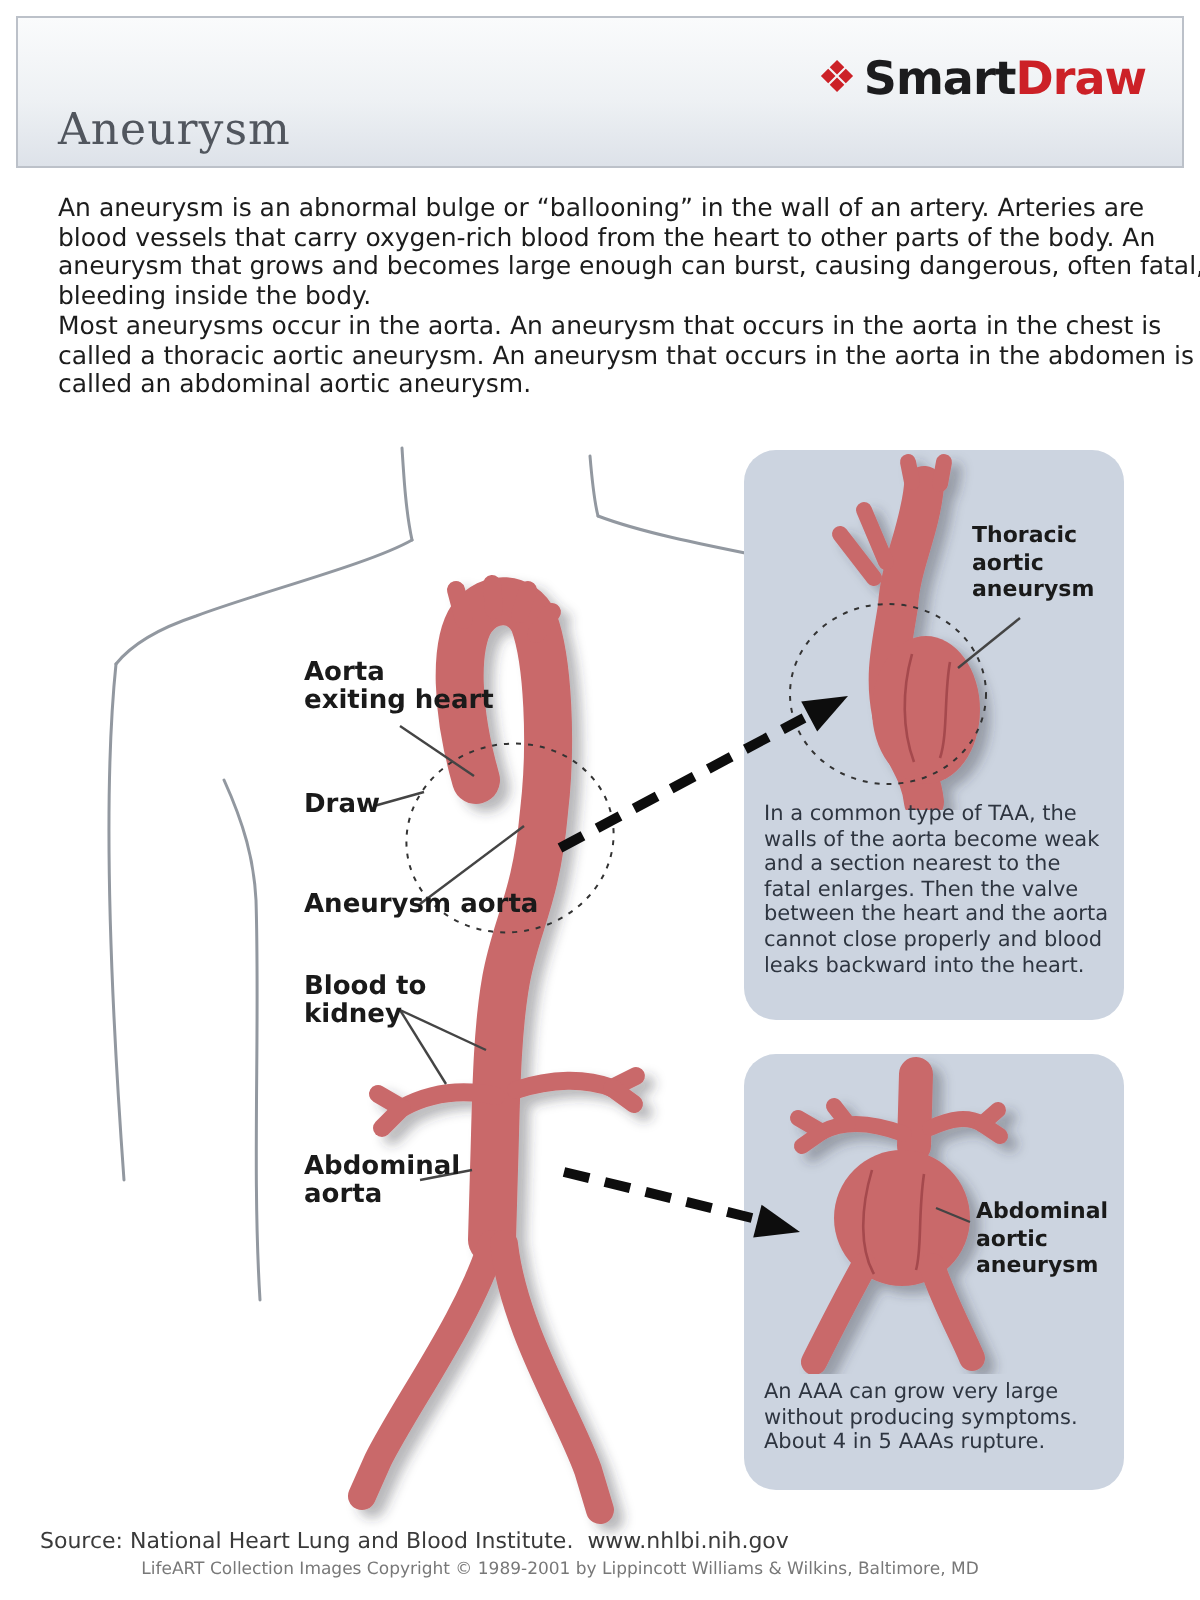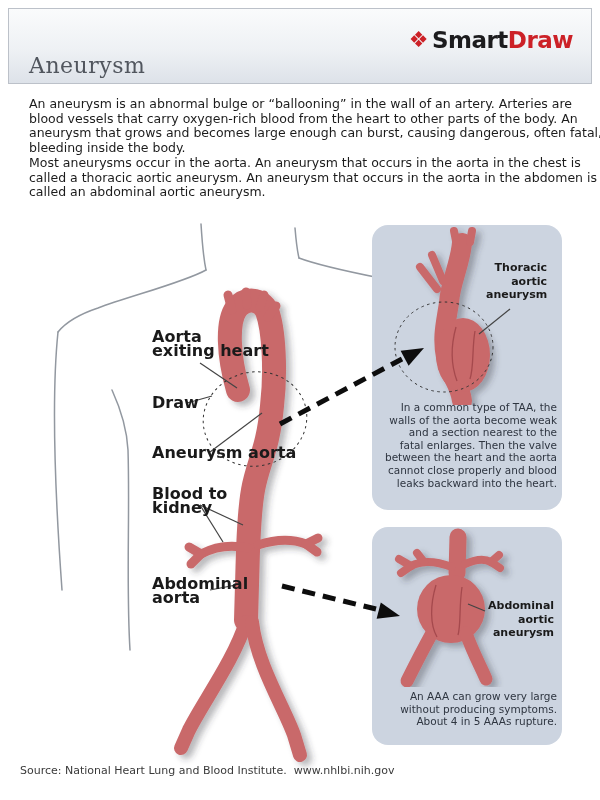--- a/index.html
+++ b/index.html
@@ -20,24 +20,24 @@
   
   .intro{position:absolute;left:17px;top:97px;width:578px;color:#1c1c1c;
          font-size:12.5px;line-height:14.7px;margin-left:12px;}
   .intro p{margin:0;}
 
   
   .diagram{position:absolute;left:0;top:210px;width:600px;height:560px;}
   .diagram svg{position:absolute;left:0;top:0;}
   .overlay{pointer-events:none;z-index:5;}
 
-  .dlabel{position:absolute;font-size:16px;font-weight:bold;color:#1a1a1a;
+  .dlabel{position:absolute;font-size:13px;font-weight:bold;color:#1a1a1a;
           line-height:14px;white-space:pre-line;z-index:3;}
 
-  .panel{position:absolute;width:190px;background:#ccd4e0;border-radius:16px;z-index:2;text-align:right;}
+  .panel{position:absolute;width:190px;background:#ccd4e0;border-radius:16px;z-index:2;}
   .panel-taa{left:372px;top:15px;height:285px;}
   .panel-aaa{left:372px;top:317px;height:218px;}
   .panel svg{position:absolute;left:0;top:0;}
   .panel-label{position:absolute;font-size:11px;font-weight:bold;color:#1a1a1a;
                line-height:13.5px;white-space:pre-line;z-index:3;}
   .panel-taa .panel-label{left:114px;top:36px;}
   .panel-aaa .panel-label{left:116px;top:72px;}
   .panel-text{position:absolute;left:10px;right:5px;font-size:10.5px;line-height:12.6px;
               color:#2e3540;z-index:3;}
   .panel-taa .panel-text{top:176px;}
@@ -189,14 +189,15 @@
         <polygon points="424,138 408.6,155.8 400.6,140.8" fill="#0d0d0d"></polygon>
       </g>
       <g>
         <path d="M 282,376 L 376,399" stroke="#0d0d0d" stroke-width="5" stroke-dasharray="13 8" fill="none"></path>
         <polygon points="400,406 376.6,408.8 380.8,392.4" fill="#0d0d0d"></polygon>
       </g>
     </svg>
   </div>
 
   <div class="footer-source">Source: National Heart Lung and Blood Institute.  www.nhlbi.nih.gov</div>
+  <div class="footer-copy">LifeART Collection Images Copyright © 1989-2001 by Lippincott Williams &amp; Wilkins, Baltimore, MD</div>
 
 </div>
 
 </body></html>

